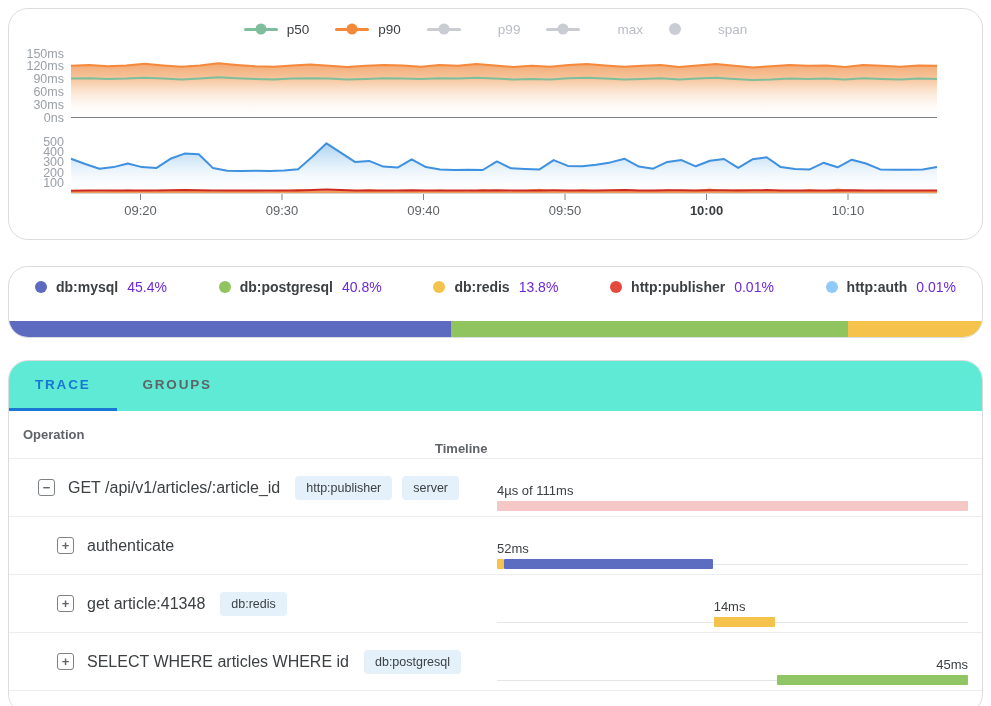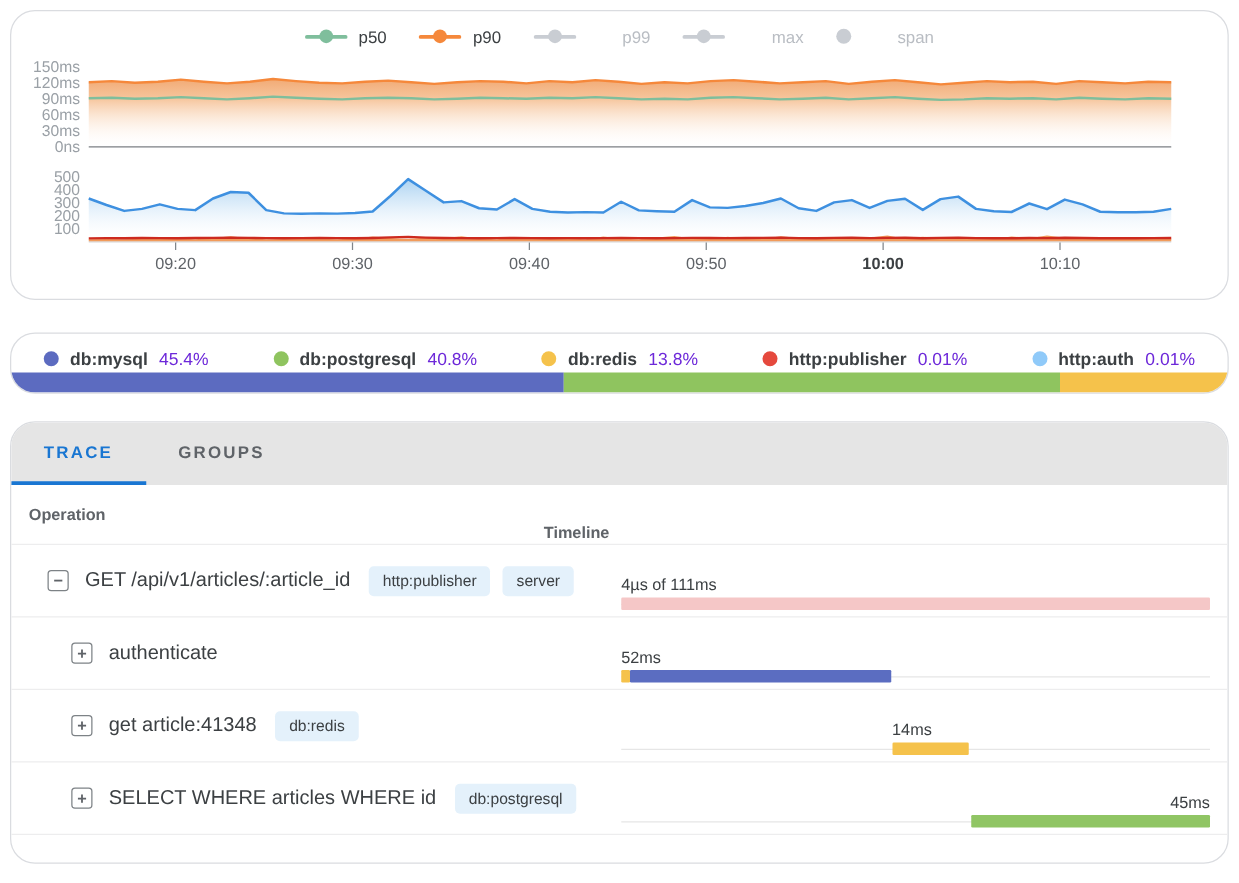--- a/index.html
+++ b/index.html
@@ -23,35 +23,35 @@
              width:11px; height:11px; border-radius:50%; display:inline-block; }
   .lm-dot-only { width:12px; height:12px; border-radius:50%; display:inline-block; }
   .legend-item.disabled .legend-label { color:#b9bdc3;margin-left:28px; }
   .legend-label { color:#3c4043; }
   #charts-svg { display:block; }
   .ytick { font-size:12.5px; fill:#9aa0a6; }
   .xtick { font-size:13px; fill:#5f6368; }
   .xtick.bold { font-weight:bold; fill:#3c4043; }
 
   
-  .breakdown-panel { height:49px; margin-bottom:22px; position:relative; overflow:hidden; }
+  .breakdown-panel { height:72px; margin-bottom:22px; position:relative; overflow:hidden; }
   .bd-legend {
     display:flex; justify-content:space-between; align-items:center;
     height:40px; padding:0 26px; font-size:14px;
   }
   .bd-item { display:flex; align-items:center; gap:9px; }
   .bd-dot { width:12px; height:12px; border-radius:50%; display:inline-block; }
   .bd-label { font-weight:bold; color:#3c4043; }
   .bd-value { color:#6d28d9; }
   .bd-bar { position:absolute; left:0; right:0; bottom:0; height:16px; display:flex; }
   .bd-seg { height:100%; }
 
   
   .trace-panel { height:354px; overflow:hidden; }
-  .tabbar { height:50px; background:#e5e5e5; display:flex; align-items:stretch; }
+  .tabbar { height:50px; background:#5eead4; display:flex; align-items:stretch; }
   .tab {
     display:flex; align-items:center; padding:0 26px;
     font-size:13.5px; font-weight:bold; letter-spacing:1.8px;
     color:#5f6368; border-bottom:3px solid transparent; cursor:pointer;
   }
   .tab.active { color:#1976d2; border-bottom-color:#1976d2; }
 
   .trace-header {
     display:flex; align-items:center; height:48px; padding-left:14px;
     border-bottom:1px solid #ededee;

